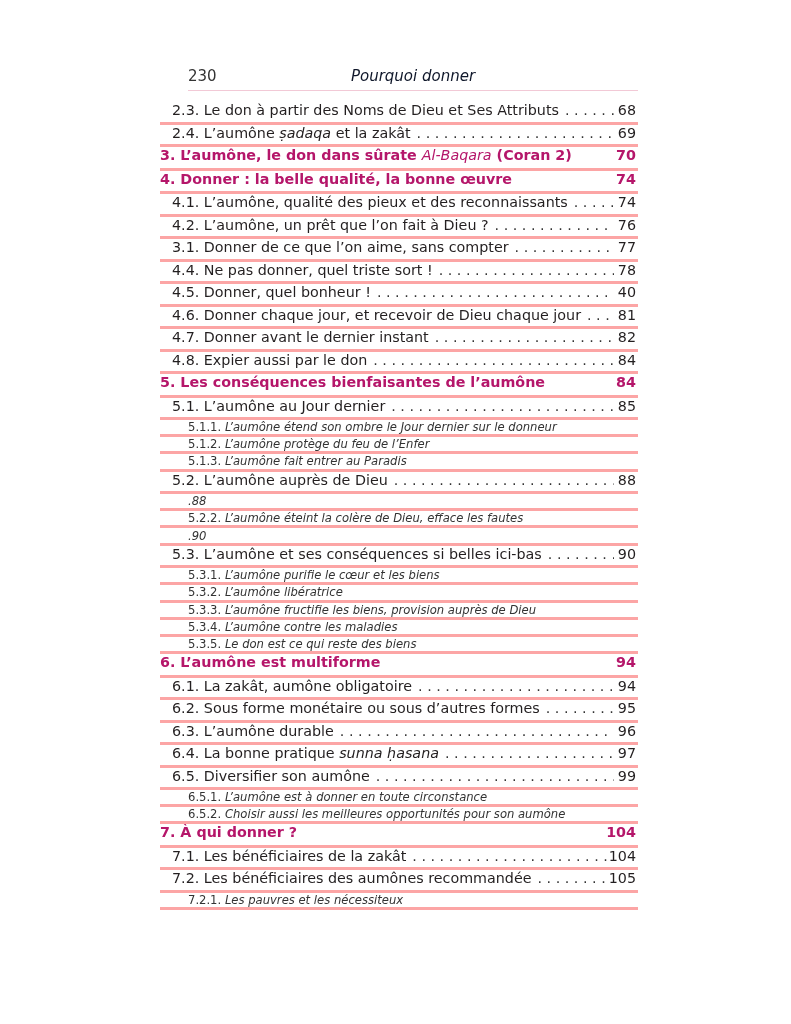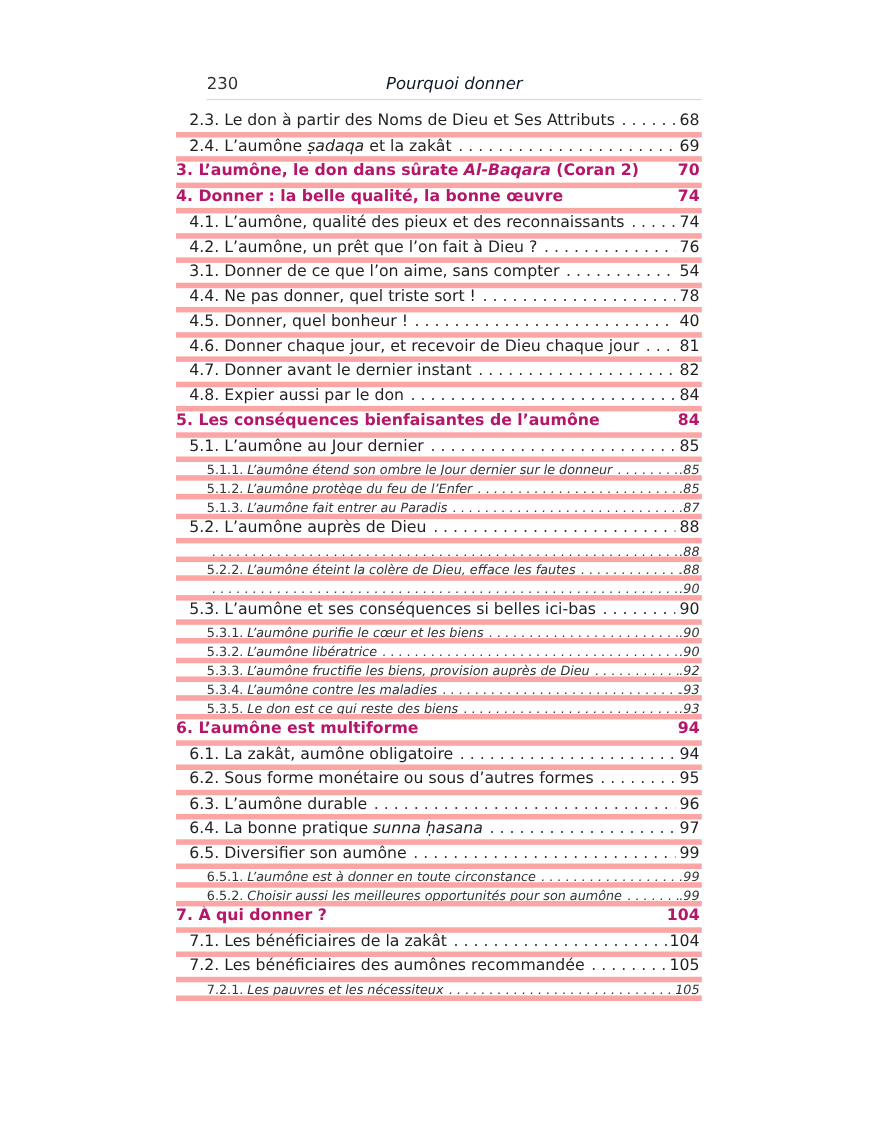--- a/index.html
+++ b/index.html
@@ -5,40 +5,40 @@
   html, body { margin: 0; padding: 0; background: #ffffff; }
   body { width: 791px; height: 1024px; position: relative; overflow: hidden;
          font-family: "DejaVu Sans", sans-serif; color: #231f20; }
   .page { position: absolute; left: 160px; top: 60px; width: 478px; }
   .header { position: relative; height: 30px; border-bottom: 1.5px solid #f2c9d6; margin-left: 28px; }
   .header .pnum { position: absolute; left: 0; top: 7px; font-size: 15px; color: #333; }
   .header .title { position: absolute; left: 0; right: 0; top: 7px; text-align: center;
                    font-size: 15px; font-style: italic; color: #0f172a; }
   .toc { margin-top: 11px; }
   .row { display: flex; align-items: baseline; white-space: nowrap; overflow: hidden;
-         border-bottom: 5px solid #fca5a5; box-sizing: border-box; }
+         border-bottom: 3px solid #fca5a5; box-sizing: border-box; }
   .row .label { flex: 0 0 auto; }
   .row .leader { flex: 1 1 auto; overflow: hidden; letter-spacing: 0; color: #333; }
   .row .leader::before { content: ". . . . . . . . . . . . . . . . . . . . . . . . . . . . . . . . . . . . . . . . . . . . . . . . . . . . . . . . . . . . . . . . ."; white-space: nowrap; }
   .row .page-no { flex: 0 0 auto; text-align: right; }
   .lvl1 { height: 23.5px; padding-left: 0; font-size: 14.3px; font-weight: bold; color: #b5166a; }
   .lvl1 .leader { visibility: hidden; }
   .lvl1 .page-no { padding-right: 2px; text-align: right; }
   .lvl2 { height: 22.5px; padding-left: 12px; font-size: 14.3px; color: #231f20; }
   .lvl2 .leader { padding: 0 6px; }
   .lvl2 .page-no { min-width: 22px; padding-right: 2px; }
-  .lvl3 { height: 17.2px; padding-left: 28px; font-size: 11.6px; font-style: italic; color: #333; }
+  .lvl3 { height: 17.2px; padding-left: 28px; font-size: 11.6px; font-style: italic; color: #333; flex-direction: column; }
   .lvl3 .num { font-style: normal; }
   .lvl3 .leader { padding-left: 5px; }
   .lvl3 .page-no { padding-right: 2px; font-style: italic; }
   .lvl3 .page-no::before { content: "."; }
   .lvl3.nodot .page-no::before { content: ""; }
   .lvl3.nodot .page-no { padding-left: 4px; }
   .it { font-style: italic; font-weight: inherit; }
-  .lvl1 .it { font-weight: bold; }
+  .lvl1 .it { font-weight: normal; }
 </style>
 </head>
 <body>
 
 <div class="page">
   <div class="header">
     <span class="pnum">230</span>
     <span class="title">Pourquoi donner</span>
   </div>
   <div class="toc" id="toc">
@@ -68,21 +68,21 @@
         <span class="page-no">74</span>
       </div>
       <div class="row lvl2">
         <span class="label"><span class="num">4.2. </span><span>L’aumône, un prêt que l’on fait à Dieu ?</span></span>
         <span class="leader"></span>
         <span class="page-no">76</span>
       </div>
       <div class="row lvl2">
         <span class="label"><span class="num">3.1. </span><span>Donner de ce que l’on aime, sans compter</span></span>
         <span class="leader"></span>
-        <span class="page-no">54</span>
+        <span class="page-no">77</span>
       </div>
       <div class="row lvl2">
         <span class="label"><span class="num">4.4. </span><span>Ne pas donner, quel triste sort !</span></span>
         <span class="leader"></span>
         <span class="page-no">78</span>
       </div>
       <div class="row lvl2">
         <span class="label"><span class="num">4.5. </span><span>Donner, quel bonheur !</span></span>
         <span class="leader"></span>
         <span class="page-no">40</span>

